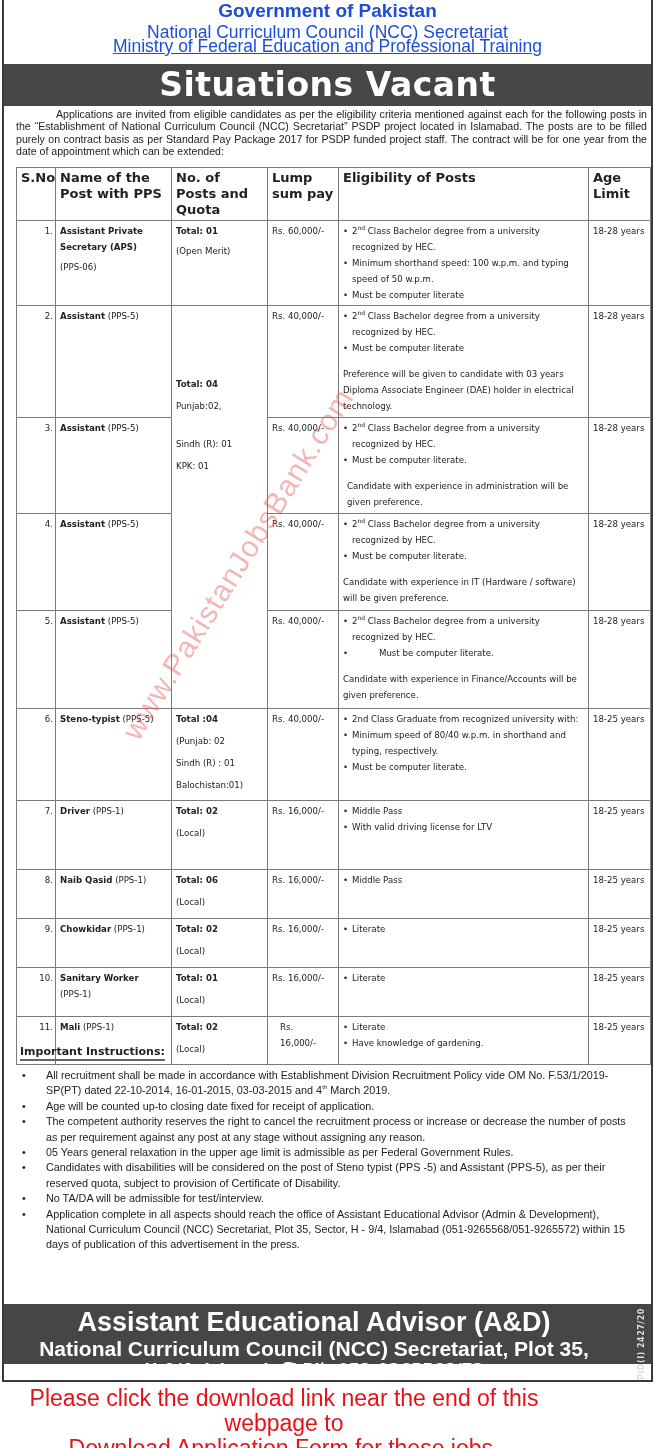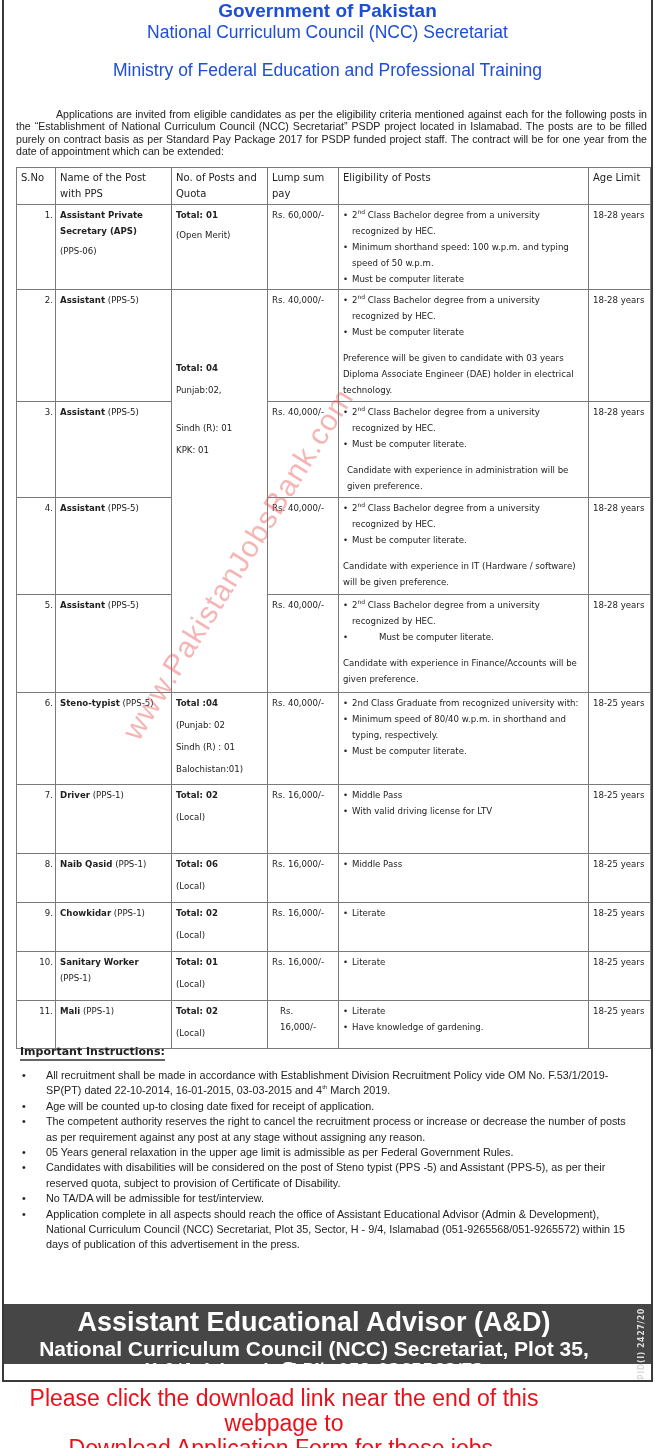--- a/index.html
+++ b/index.html
@@ -6,21 +6,21 @@
   html, body { width: 655px; height: 1448px; background: #ffffff; overflow: hidden; }
   body { position: relative; font-family: "DejaVu Sans", sans-serif; color: #1a1a1a; }
 
   .ad-frame {
     position: absolute; left: 2px; top: 0; width: 651px; height: 1382px;
     border: 2px solid #3a3a3a; border-top: none; background: #fff;
   }
   .hdr { position: absolute; left: 0; width: 100%; text-align: center; color: #1d4ed8; }
   .hdr-gov { top: 0; font-family: "Liberation Sans", sans-serif; font-weight: bold; font-size: 19px; line-height: 22px; }
   .hdr-ncc { top: 22px; font-family: "Liberation Sans", sans-serif; font-size: 17.5px; line-height: 21px; }
-  .hdr-min { top: 60px; font-family: "Liberation Sans", sans-serif; font-size: 17.5px; line-height: 21px; }
+  .hdr-min { top: 36px; font-family: "Liberation Sans", sans-serif; font-size: 17.5px; line-height: 21px; text-decoration: underline; }
 
   .band-title {
     position: absolute; left: 0; top: 64px; width: 100%; height: 42px;
     background: #464646; color: #fff; text-align: center;
     font-family: "DejaVu Sans", sans-serif; font-weight: bold; font-size: 33px; line-height: 42px;
     letter-spacing: 0.5px;
   }
 
   .intro {
     position: absolute; left: 12px; top: 108px; width: 631px;
@@ -31,21 +31,21 @@
 
   table.posts {
     position: absolute; left: 12px; top: 167px; width: 634px;
     border-collapse: collapse; table-layout: fixed;
     font-family: "DejaVu Sans", sans-serif; font-size: 8.6px; color: #222;
   }
   table.posts td, table.posts th {
     border: 1px solid #7a7a7a; vertical-align: top; padding: 2px 4px;
     line-height: 16px; font-weight: normal; text-align: left;
   }
-  table.posts th { font-weight: normal; font-size: 10px; }
+  table.posts th { font-weight: bold; font-size: 13px; }
   .c-sno { width: 39px; text-align: right !important; font-weight: bold; padding-right: 2px !important; }
   .c-age { width: 62px; font-weight: bold; }
   .bold { font-weight: bold; }
   .elig-list { list-style: none; }
   .elig-list li { position: relative; padding-left: 9px; line-height: 16px; }
   .elig-list li::before { content: "•"; position: absolute; left: 0; top: 0; }
   .pref { padding-left: 0; line-height: 16px; margin-top: 10px; }
   .pref-indent { padding-left: 4px; }
   sup { font-size: 6px; line-height: 0; }
 
@@ -87,20 +87,21 @@
   }
 </style>
 </head>
 <body>
 
 <div class="ad-frame">
   <div class="hdr hdr-gov">Government of Pakistan</div>
   <div class="hdr hdr-ncc">National Curriculum Council (NCC) Secretariat</div>
   <div class="hdr hdr-min">Ministry of Federal Education and Professional Training</div>
 
+  <div class="band-title">Situations Vacant</div>
 
   <p class="intro"><span class="indent"></span><span>Applications are invited from eligible candidates as per the eligibility criteria mentioned against each for the following posts in the “Establishment of National Curriculum Council (NCC) Secretariat” PSDP project located in Islamabad. The posts are to be filled purely on contract basis as per Standard Pay Package 2017 for PSDP funded project staff. The contract will be for one year from the date of appointment which can be extended:</span></p>
 
   <table class="posts">
     <colgroup>
       <col style="width:39px">
         <col style="width:116px">
         <col style="width:96px">
         <col style="width:71px">
         <col style="width:250px">

